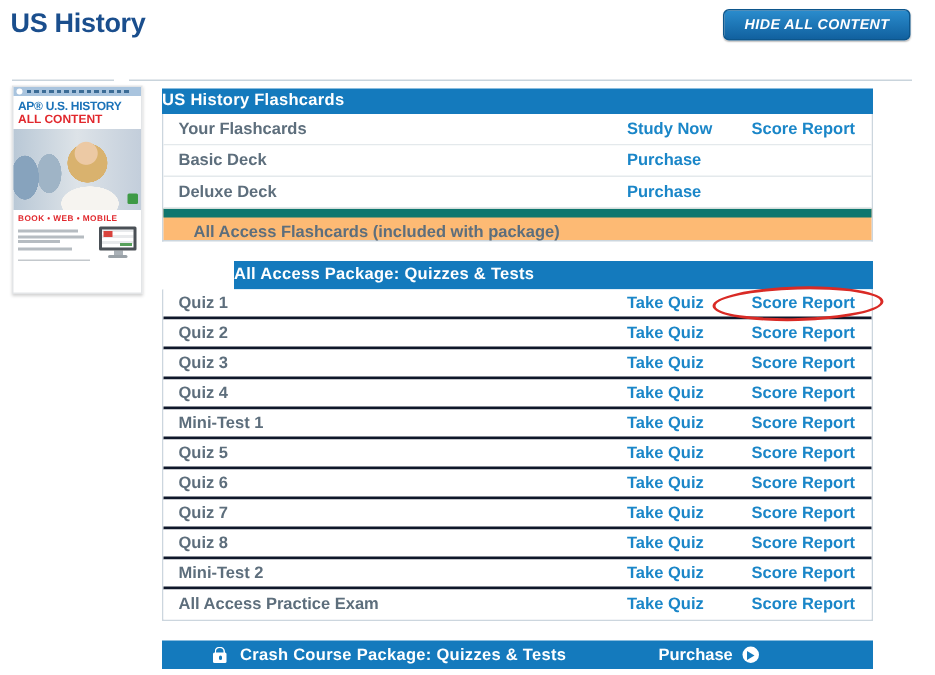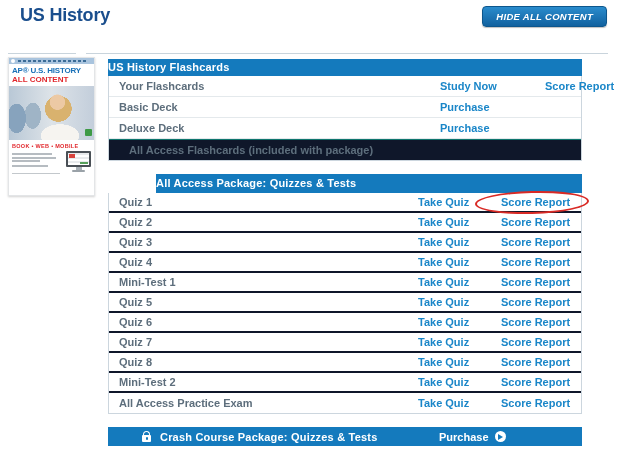--- a/index.html
+++ b/index.html
@@ -1,21 +1,21 @@
 <!DOCTYPE html>
 <html><head>
 <meta charset="utf-8">
 <style>
   * { margin:0; padding:0; box-sizing:border-box; }
   html,body { background:#fff; }
   .page { position:relative; width:623px; height:450px; background:#ffffff;
           font-family:"Liberation Sans", sans-serif; overflow:hidden; }
 
   
-  .page-title { position:absolute; left:20px; top:5px; font-size:18px; font-weight:bold;
+  .page-title { position:absolute; left:7px; top:5px; font-size:18px; font-weight:bold;
                 color:#1a4e8d; letter-spacing:-0.2px; }
   .hide-btn { position:absolute; right:16px; top:6px; height:21px; padding:0 13px;
               background:linear-gradient(#2a8ccd,#11619f); border:1px solid #0d568c;
               border-radius:4px; color:#fff; font-size:9.5px; font-weight:bold;
               letter-spacing:.3px; line-height:18px; cursor:pointer;
               box-shadow:0 1px 1px rgba(0,0,0,.25);font-style:italic; }
   .divider { position:absolute; top:53px; height:1px; background:#c9d4dc; }
   .divider.left { left:8px; width:68px; }
   .divider.right { left:86px; width:522px; }
 
@@ -61,25 +61,25 @@
   .main-col { position:absolute; left:108px; top:59px; width:474px; }
   .tbl { margin-bottom:13px; }
   .tbl-header { height:17px; line-height:17px; background:#147abd; color:#fff; font-size:11px;
                 font-weight:bold; letter-spacing:.2px; }
   .t2 .tbl-header { height:19px; line-height:19px;margin-left:48px; }
   .tbl-body { border:1px solid #ccd6de; border-top:none; background:#fdfdfe; }
   .row { display:grid; grid-template-columns:309px 83px 1fr; align-items:center; height:21px;
          border-bottom:2px solid #0f172a; position:relative; background:#fff; }
   .t2 .row { height:20px; }
   .rows .row:last-child { border-bottom:none; }
-  .t1 .rows .row { border-bottom:1px solid #e4e9ec;gap:22px; }
+  .t1 .rows .row { border-bottom:1px solid #e4e9ec; }
   .row-label { padding-left:10px; font-size:11px; font-weight:bold; color:#5d6e7c; }
   .link { font-size:11px; font-weight:bold; color:#1a86c8; cursor:pointer; white-space:nowrap; }
-  .note-row { height:21px; line-height:21px; background:#0f172a; color:#5d6e7c; font-size:11px;
-              font-weight:bold; padding-left:20px; border-top:1px solid #0f766e; }
+  .note-row { height:21px; line-height:21px; background:#fdba74; color:#5d6e7c; font-size:11px;
+              font-weight:bold; padding-left:20px; border-top:6px solid #0f766e; }
   .annot { position:absolute; left:366px; top:-2px; width:114px; height:23px;
            border:2px solid #d92a25; border-radius:50%; transform:rotate(-1.5deg);
            pointer-events:none; z-index:5; }
 
   
   .crash-bar { display:grid; grid-template-columns:309px 1fr; align-items:center; height:19px;
                background:#147abd; color:#fff;padding-left:22px; }
   .crash-left { display:flex; align-items:center; padding-left:12px; gap:9px; }
   .crash-label { font-size:11px; font-weight:bold; letter-spacing:.2px; }
   .lock { width:9px; height:7px; background:#fff; border-radius:1px; position:relative; margin-top:3px; }

